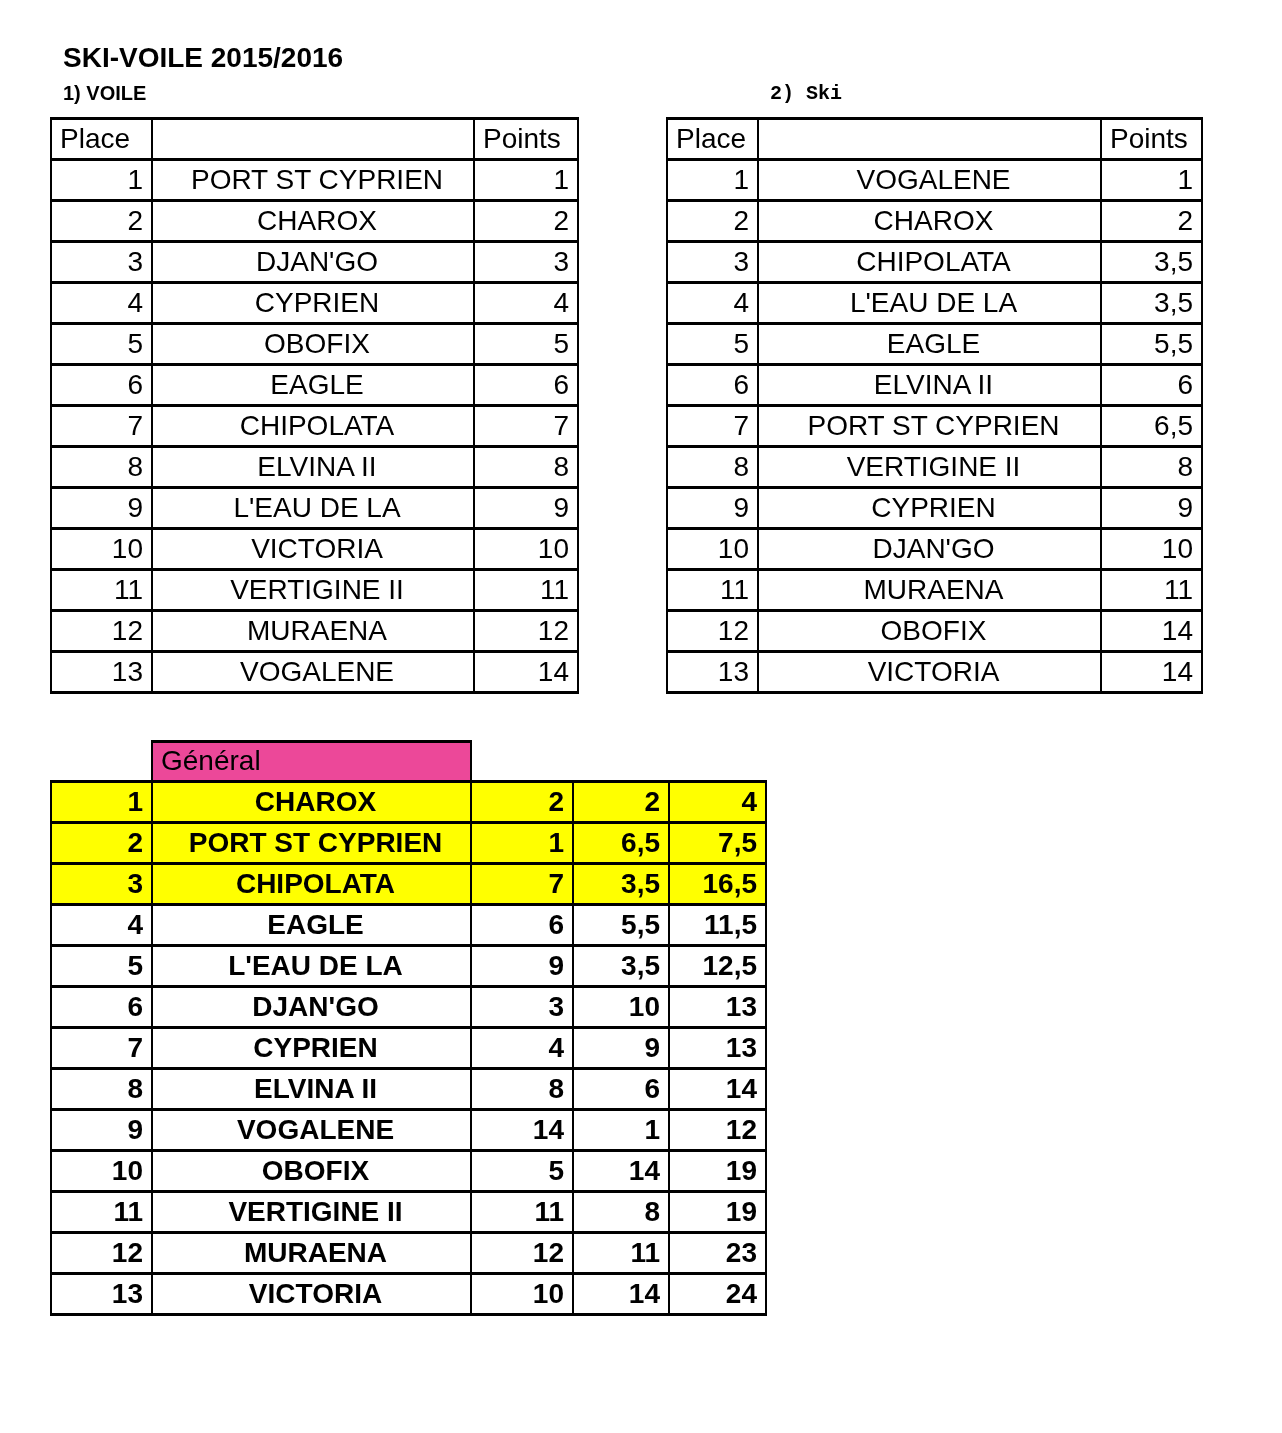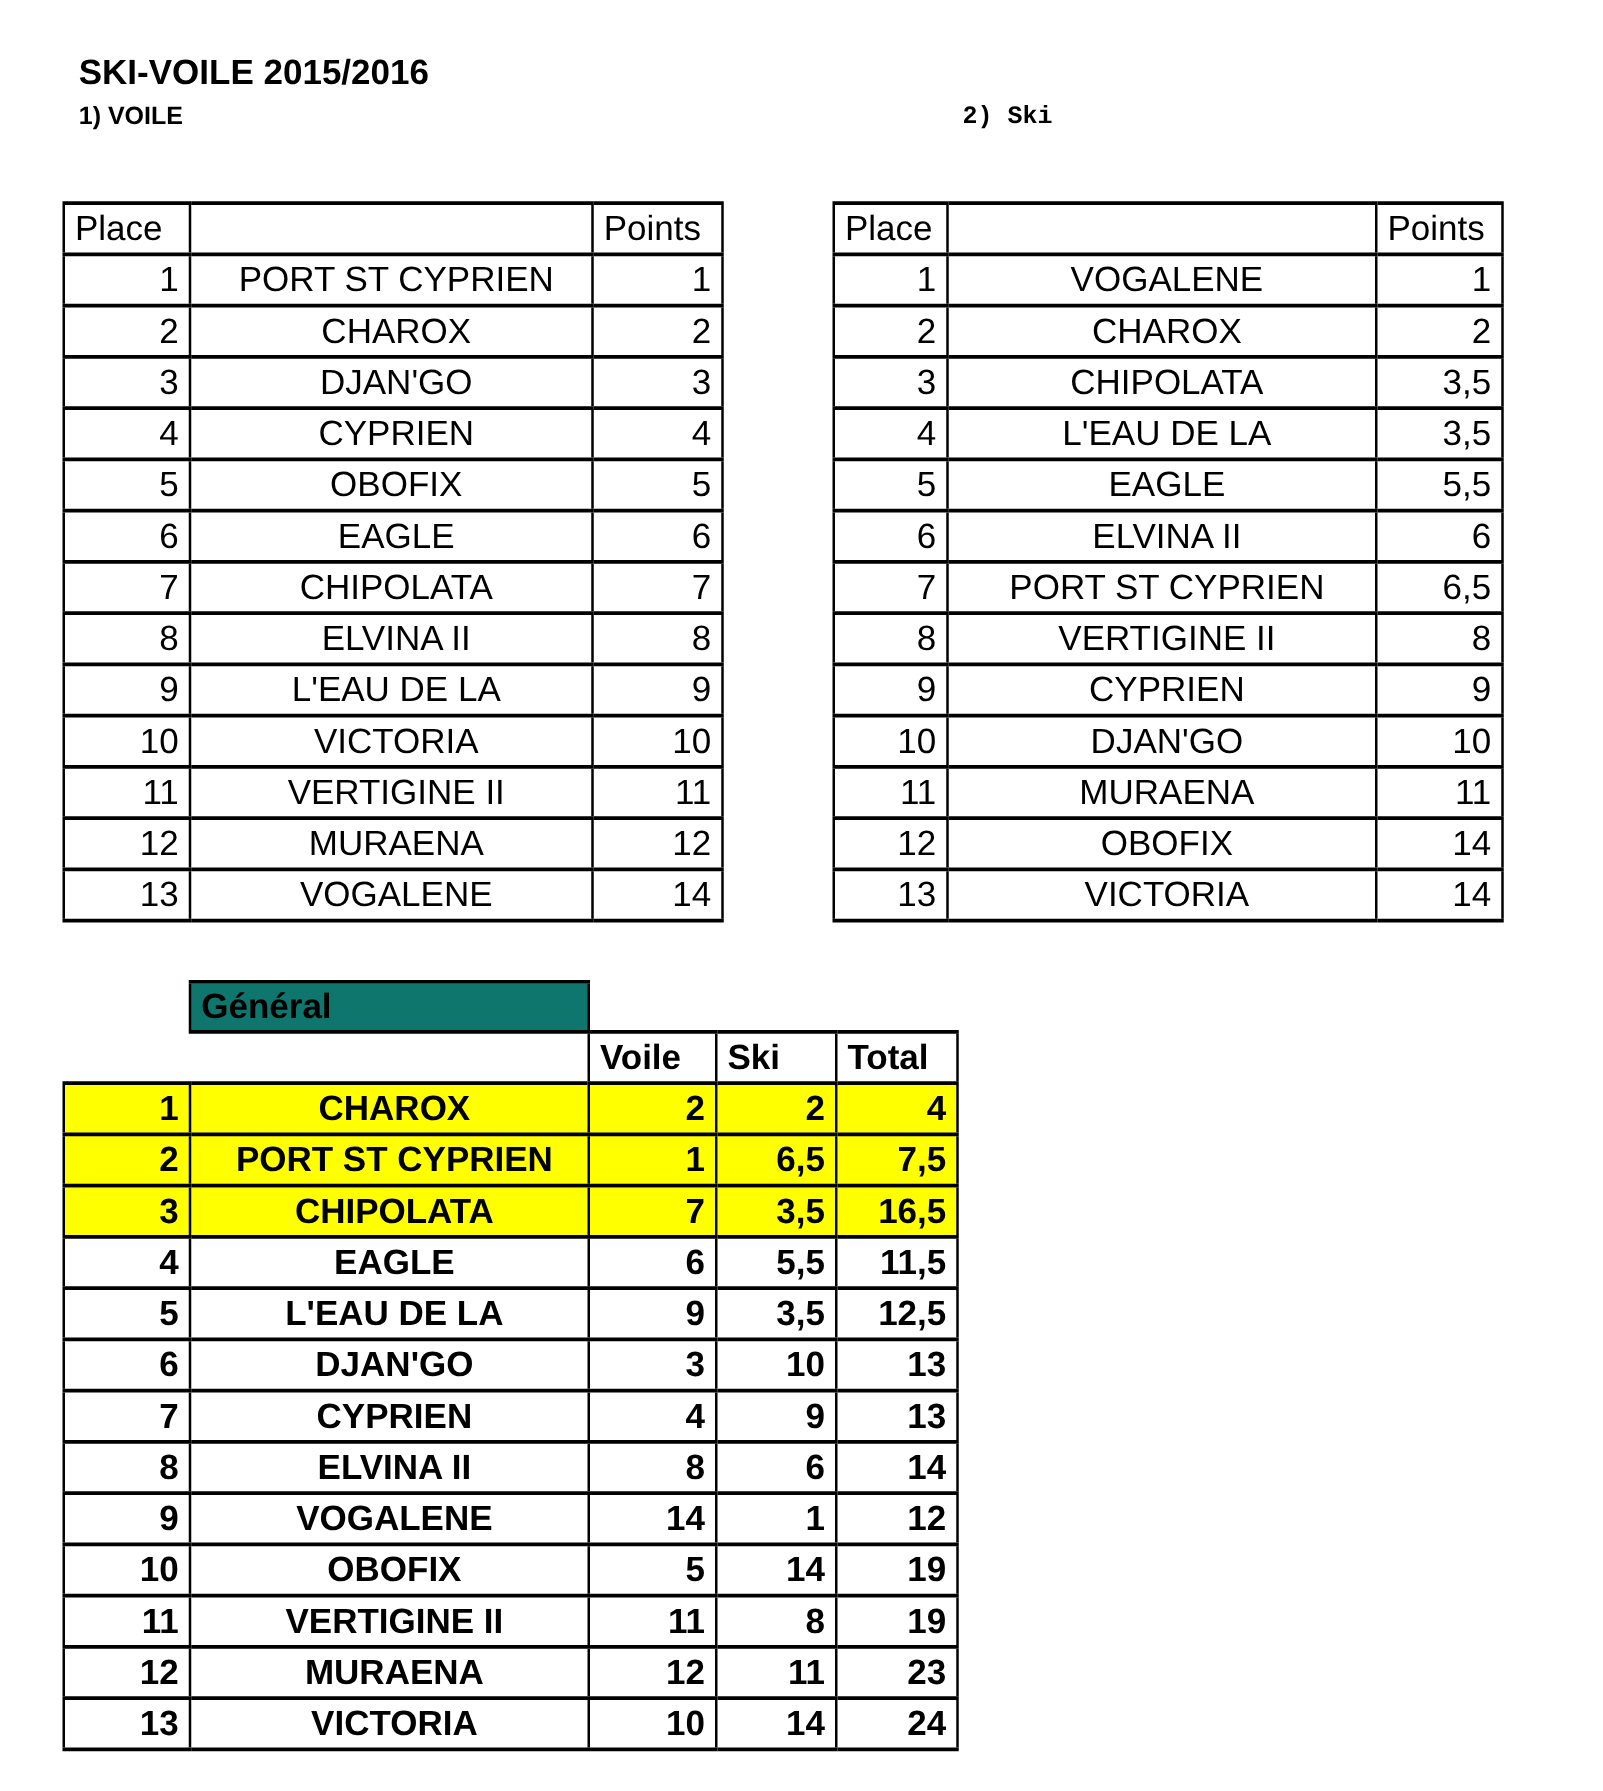--- a/index.html
+++ b/index.html
@@ -30,21 +30,20 @@
     font-weight: bold;
     white-space: nowrap;
   }
   .voile-heading { left: 63px; top: 82px; }
   .ski-heading   { left: 770px; top: 82px; font-family: Liberation Mono, monospace; }
 
   table {
     position: absolute;
     border-collapse: collapse;
     table-layout: fixed;
-    margin-top: 44px;
   }
   .voile-table   { left: 50px;  top: 117px; width: 527px; }
   .ski-table     { left: 666px; top: 117px; width: 535px; }
   .general-table { left: 50px;  top: 740px; width: 715px; }
 
   td, th {
     border-style: solid;
     border-color: #000000;
     border-width: 3px 2px;
     height: 38px;
@@ -61,22 +60,22 @@
   .col-place, .col-points, .col-voile, .col-ski, .col-total {
     text-align: right;
     padding-right: 8px;
   }
   .col-name { text-align: center; padding-left: 8px; }
 
   .general-table th { font-weight: bold; }
   .general-table tbody.data-rows td { font-weight: bold; }
 
   .general-label {
-    background: #0f766e;
-    font-weight: bold;
+    background: #ec4899;
+    font-weight: normal;
     text-align: left;
     padding-left: 8px;
     height: 34px;
   }
   .noborder { border: none; background: transparent; }
   tr.hl td { background: #ffff00; }
 </style>
 </head>
 <body>
 
@@ -257,27 +256,20 @@
         <col style="width:102px">
         <col style="width:96px">
         <col style="width:97px">
     </colgroup>
     <tbody>
       <tr>
         <td class="noborder"></td>
         <td class="general-label">Général</td>
         <td class="noborder" colspan="3"></td>
       </tr>
-      <tr>
-        <td class="noborder"></td>
-        <td class="noborder"></td>
-        <th>Voile</th>
-        <th>Ski</th>
-        <th>Total</th>
-      </tr>
     </tbody>
     <tbody class="data-rows">
         <tr class="hl">
           <td class="col-place">1</td>
           <td class="col-name">CHAROX</td>
           <td class="col-voile">2</td>
           <td class="col-ski">2</td>
           <td class="col-total">4</td>
         </tr>
         <tr class="hl">

